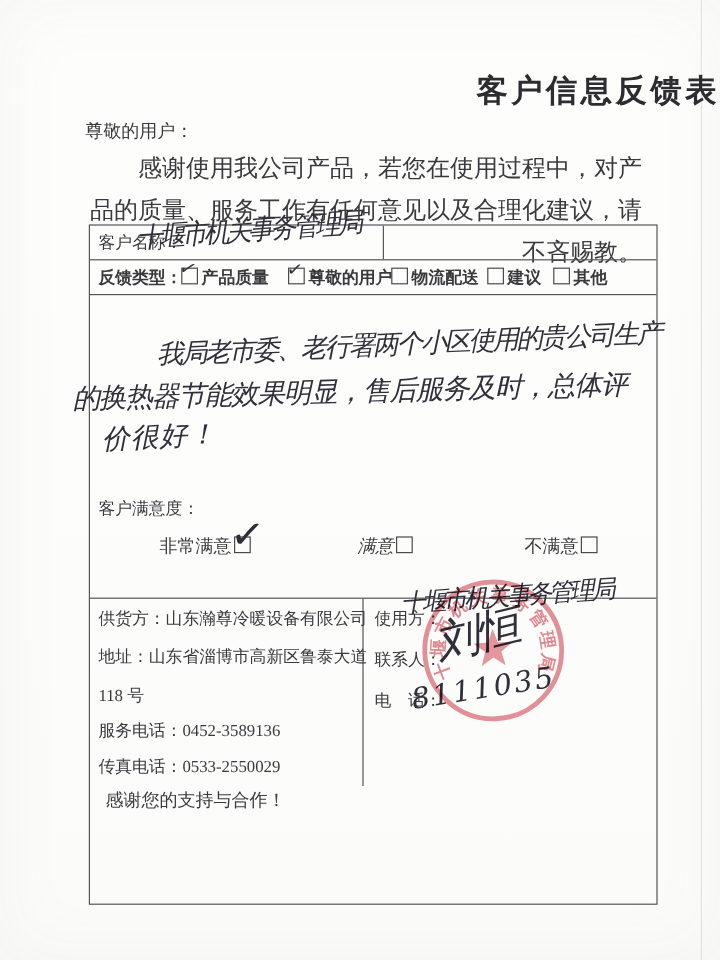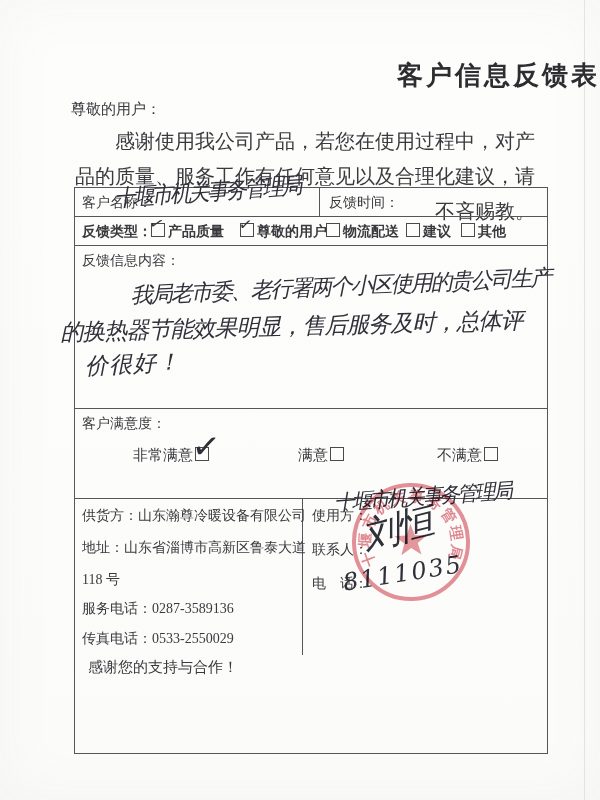--- a/index.html
+++ b/index.html
@@ -36,21 +36,21 @@
   .cb{display:inline-block;width:12px;height:12px;border:1px solid #4a4a4e;
     vertical-align:-1px;position:relative;background:transparent;}
   .cb-pre{margin-right:3px;}
   .cb-post{margin-left:2px;}
   .tick{position:absolute;left:-2px;top:-9px;font-size:16px;color:#33333b;
     font-family:"DejaVu Sans",sans-serif;transform:rotate(8deg);}
   .tick-slash{transform:rotate(14deg) skewX(-8deg);top:-10px;}
   .tick-big{position:absolute;left:-4px;top:-22px;font-size:34px;font-weight:bold;
     color:#2f2f37;font-family:"DejaVu Sans",sans-serif;transform:rotate(6deg);}
   .sat{position:absolute;top:37px;white-space:nowrap;font-size:15px;}
-  .sat1{left:58px;} .sat2{left:223px;} .sat3{left:362px;}
+  .sat1{left:58px;} .sat2{left:223px;font-style:italic;} .sat3{left:362px;}
 
   .cell-supplier{position:absolute;left:0;top:0;width:228px;height:100%;
     border-right:1px solid #55555a;box-sizing:border-box;}
   .cell-user{position:absolute;left:228px;top:0;right:0;height:100%;}
   .sline{position:absolute;left:7px;white-space:nowrap;}
   .uline{position:absolute;left:9px;white-space:nowrap;}
 
   .hw{position:absolute;font-style:italic;color:#30303a;white-space:nowrap;
     font-family:"DejaVu Serif",serif;transform-origin:left top;}
   .hw-name{left:113px;top:183px;font-size:23px;letter-spacing:-3px;transform:rotate(-4deg) scaleX(.93);}
@@ -73,23 +73,20 @@
   <div class="page-title">客户信息反馈表</div>
   <div class="salutation">尊敬的用户：</div>
   <div class="intro">感谢使用我公司产品，若您在使用过程中，对产品的质量、服务工作有任何意见以及合理化建议，请不吝赐教。</div>
 
   <div class="ftable">
 
     <div class="row r1">
       <div class="cell-name">
         <span>客户名称：</span>
       </div>
-      <div class="cell-time">
-        <span>反馈时间：</span>
-      </div>
     </div>
 
     <div class="row r2">
       <span class="pad-label">反馈类型：</span>
       <span class="opt" style="left:76px">
         <span class="cb cb-pre"><span class="tick tick-slash">✓</span></span><span>产品质量</span>
       </span>
       <span class="opt" style="left:165px">
         <span class="cb cb-pre"><span class="tick">✓</span></span><span>尊敬的用户</span>
       </span>
@@ -97,43 +94,40 @@
         <span class="cb cb-pre"></span><span>物流配送</span>
       </span>
       <span class="opt" style="left:331px">
         <span class="cb cb-pre"></span><span>建议</span>
       </span>
       <span class="opt" style="left:386px">
         <span class="cb cb-pre"></span><span>其他</span>
       </span>
     </div>
 
-    <div class="row r3">
-      <span class="pad-label">反馈信息内容：</span>
-    </div>
 
     <div class="row r4">
       <span class="pad-label">客户满意度：</span>
       <span class="sat sat1">
         <span>非常满意</span><span class="cb cb-post"><span class="tick-big">✓</span></span>
       </span>
       <span class="sat sat2">
         <span>满意</span><span class="cb cb-post"></span>
       </span>
       <span class="sat sat3">
         <span>不满意</span><span class="cb cb-post"></span>
       </span>
     </div>
 
     <div class="row r5">
       <div class="cell-supplier">
         <div class="sline" style="top:40px">地址：山东省淄博市高新区鲁泰大道</div>
         <div class="sline" style="top:8px">供货方：山东瀚尊冷暖设备有限公司</div>
         <div class="sline" style="top:72px">118 号</div>
-        <div class="sline" style="top:101px">服务电话：0287-3589136</div>
+        <div class="sline" style="top:101px">服务电话：0452-3589136</div>
         <div class="sline" style="top:131px">传真电话：0533-2550029</div>
       </div>
       <div class="cell-user">
         <div class="uline" style="top:8px">使用方：</div>
         <div class="uline" style="top:42px">联系人：</div>
         <div class="uline" style="top:76px">电　话：</div>
       </div>
     </div>
   </div>
 

